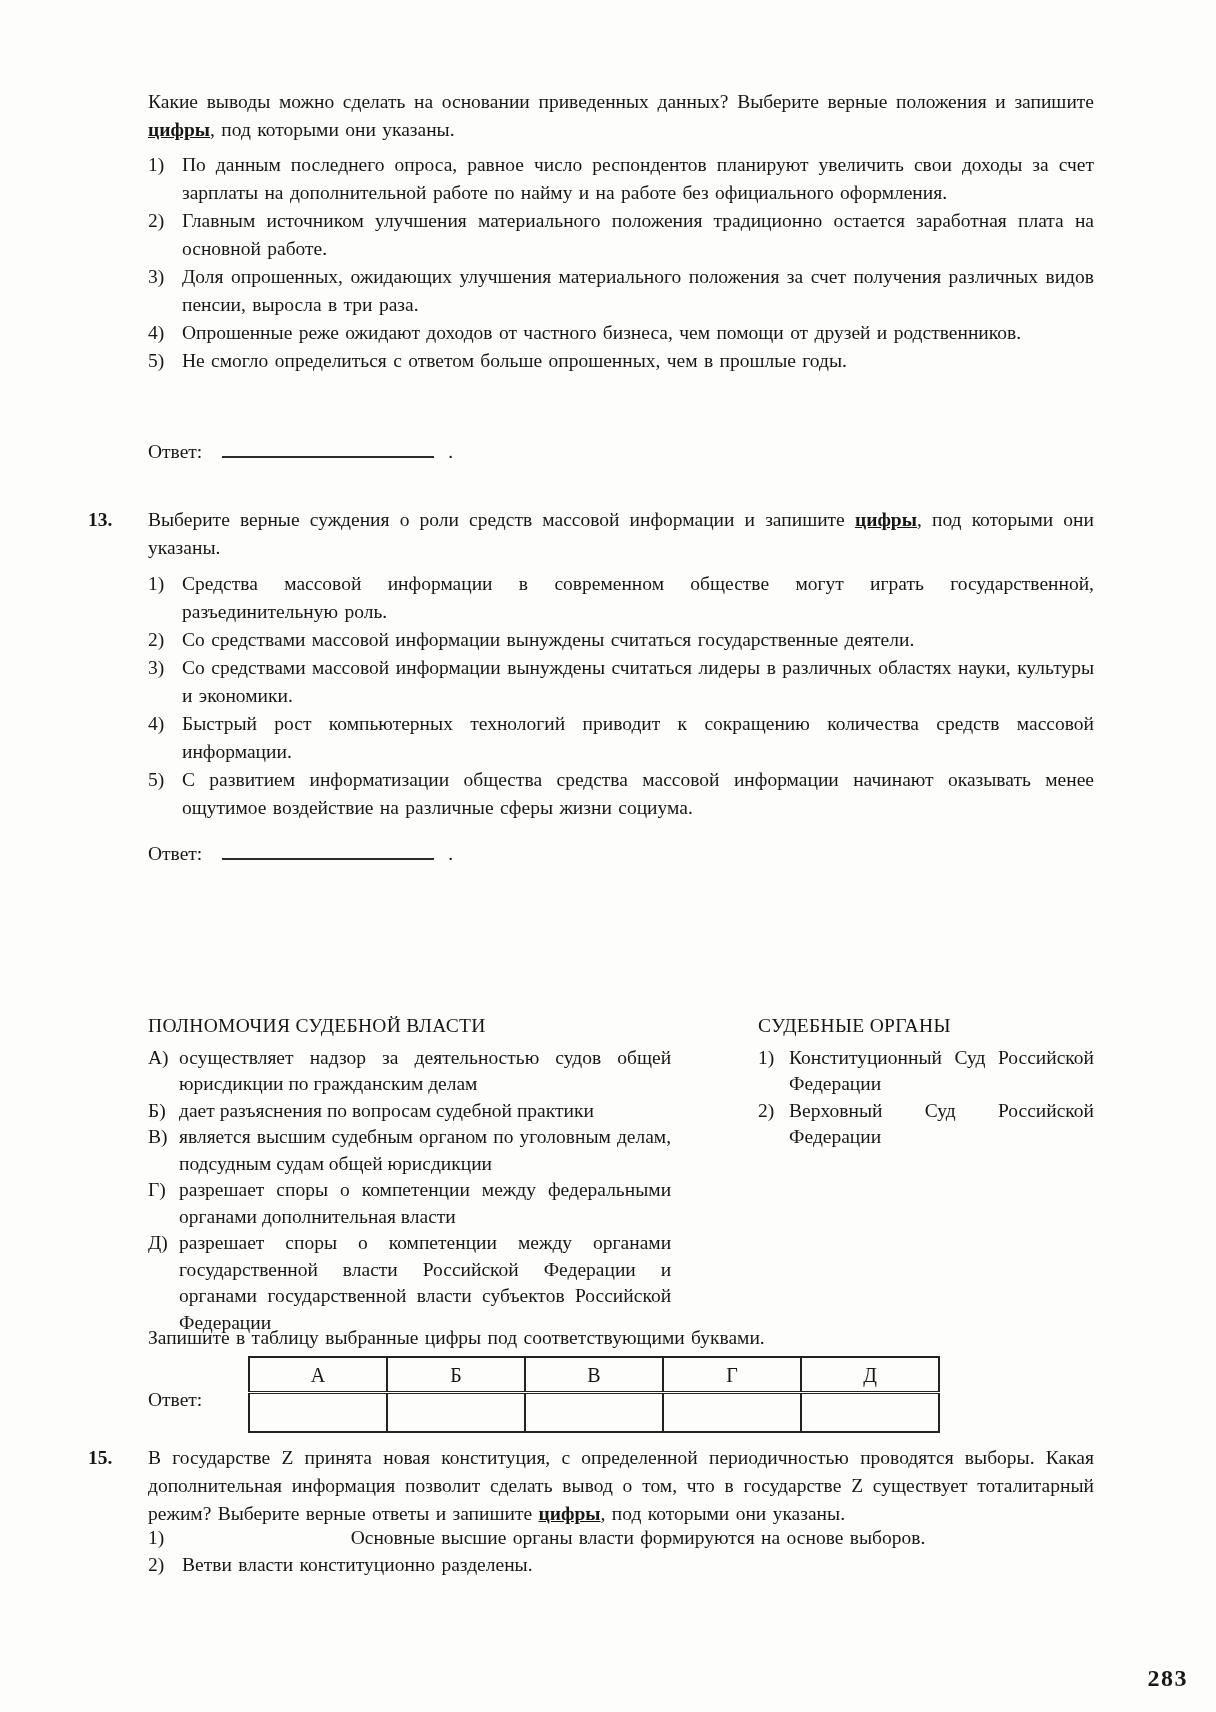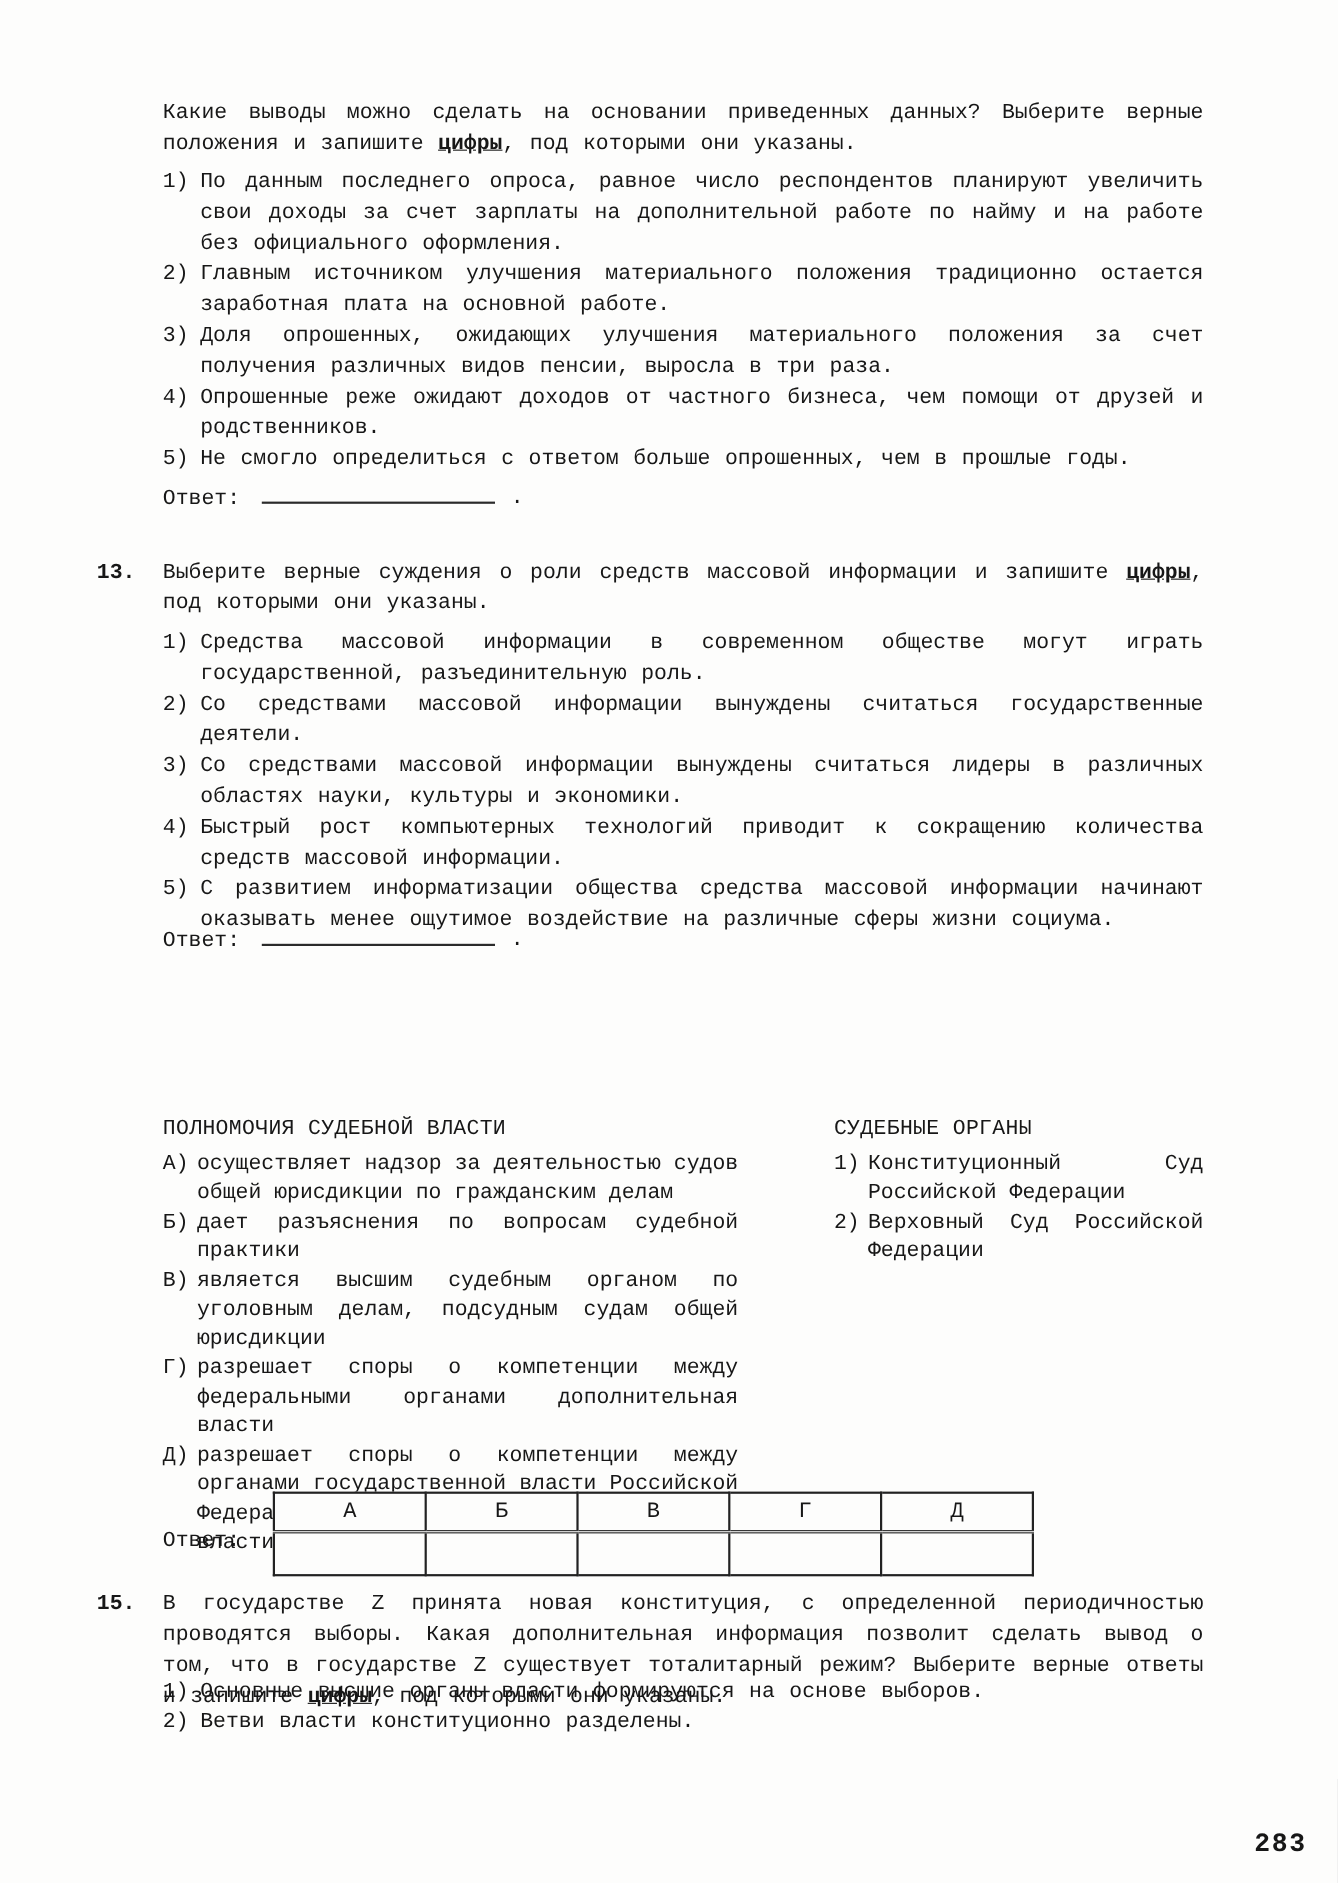--- a/index.html
+++ b/index.html
@@ -1,18 +1,18 @@
 <!DOCTYPE html>
 <html><head>
 <meta charset="utf-8">
 <style>
   html,body{margin:0;padding:0;background:#e8e8e8;}
   .page{
     position:relative;width:1216px;height:1712px;background:#fdfdfc;color:#171717;
-    font-family:Liberation Mono, monospace;
+    font-family:Liberation Serif, serif;
     font-size:19.5px;line-height:28px;overflow:hidden;
     margin:0 auto;
   }
   .abs{position:absolute;left:148px;width:946px;}
   .stem{text-align:justify;margin:0;word-spacing:1.5px;}
   .kw{font-weight:bold;text-decoration:underline;}
   .qnum{position:absolute;left:-60px;top:0;width:48px;font-weight:bold;}
   .opts .opt{display:flex;}
   .opts .onum{flex:0 0 34px;}
   .opts .otext{flex:1;text-align:justify;word-spacing:1.5px;}
@@ -133,20 +133,23 @@
           <span class="onum">1)</span>
           <span class="otext">Конституционный Суд Российской Федерации</span>
         </div>
       <div class="opt">
           <span class="onum">2)</span>
           <span class="otext">Верховный Суд Российской Федерации</span>
         </div>
     </div>
   </div>
 
+  <div class="abs" style="top:1324px">
+    <p class="stem" style="text-align:left">Запишите в таблицу выбранные цифры под соответствующими буквами.</p>
+  </div>
 
   <div class="tblwrap" style="top:1356px">
     <span class="tbl-label">Ответ:</span>
     <table class="anstable">
       <tbody>
           <tr>
         <th>А</th>
         <th>Б</th>
         <th>В</th>
         <th>Г</th>
@@ -164,21 +167,21 @@
   </div>
 
   <div class="abs" style="top:1444px">
     <span class="qnum">15.</span>
     <p class="stem"><span>В государстве Z принята новая конституция, с определенной периодичностью проводятся выборы. Какая дополнительная информация позволит сделать вывод о том, что в государстве Z существует тоталитарный режим? Выберите верные ответы и запишите </span><span class="kw">цифры</span><span>, под которыми они указаны.</span></p>
   </div>
 
   <div class="abs opts" style="top:1525px;line-height:26.5px">
     <div class="opt">
         <span class="onum">1)</span>
-        <span class="otext" style="text-align:left">Основные высшие органы власти формируются на основе выборов.</span>
+        <span class="otext" style="text-align:center">Основные высшие органы власти формируются на основе выборов.</span>
       </div>
     <div class="opt">
         <span class="onum">2)</span>
         <span class="otext" style="text-align:left">Ветви власти конституционно разделены.</span>
       </div>
   </div>
 
   <div class="pagenum">283</div>
 
 </div>

